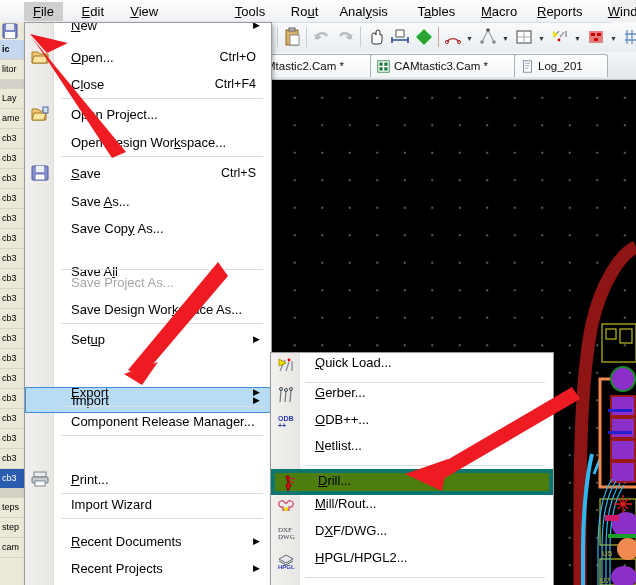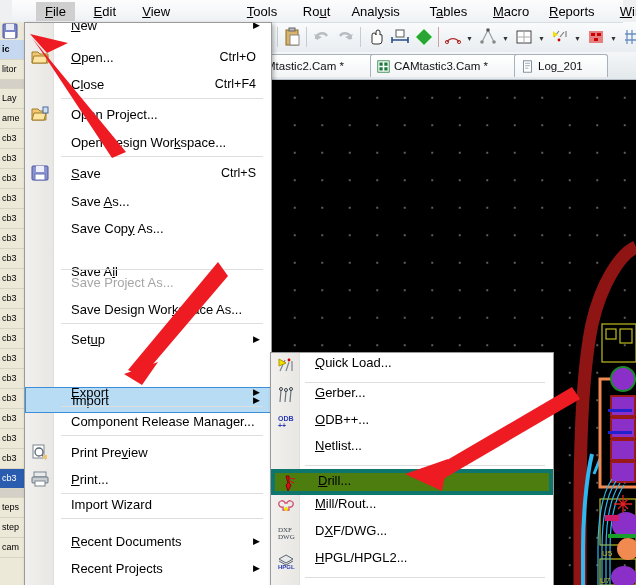--- a/index.html
+++ b/index.html
@@ -9,21 +9,21 @@
     background:#f0f0f0;
     -webkit-font-smoothing:antialiased;
   }
   .abs{position:absolute;}
 
   
   #app-bg{left:0;top:0;width:636px;height:585px;background:#eef0f2;}
 
   
   #menubar{
-    left:12px;top:0;width:611px;height:22px;
+    left:0;top:0;width:611px;height:22px;
     background:linear-gradient(#fdfdfd,#eef1f4);
     border-bottom:1px solid #d8dde2;
     display:flex;align-items:center;
   }
   #menubar .mi{
     font-size:13px;color:#000;padding:2px 9px;line-height:15px;white-space:nowrap;
   }
   #menubar .mi.active{background:#cfcfcf;}
   .mnem{text-decoration:underline;}
 
@@ -395,29 +395,20 @@
       </div>
       <div class="item" style="top: 356px; padding-left: 34px;">
         <span class="lbl"><span class="mnem">E</span>xport</span>
         <span class="sub">▶</span>
       </div>
       <div class="sep" style="top: 383px;"></div>
       <div class="item" style="top: 385px;">
         <span class="lbl">Component Release Manager...</span>
       </div>
       <div class="sep" style="top: 412px;"></div>
-      <div class="item" style="top: 416px;">
-        <svg class="gicon" viewBox="0 0 20 20">
-          <rect x="3" y="3" width="11" height="13" fill="#fff" stroke="#7a8590"></rect>
-          <circle cx="9" cy="10" r="4" fill="none" stroke="#5a6570" stroke-width="1.3"></circle>
-          <path d="M12 13 l4 4" stroke="#5a6570" stroke-width="1.6"></path>
-          <rect x="13" y="13" width="4" height="4" fill="#f0c674"></rect>
-        </svg>
-        <span class="lbl">Print Pre<span class="mnem">v</span>iew</span>
-      </div>
       <div class="item" style="top: 443px;">
         <svg class="gicon" viewBox="0 0 20 20">
           <rect x="4" y="3" width="12" height="5" fill="#e8eaec" stroke="#7a8590"></rect>
           <rect x="2" y="8" width="16" height="6" rx="1" fill="#c9ced3" stroke="#6a757f"></rect>
           <rect x="5" y="12" width="10" height="5" fill="#fff" stroke="#7a8590"></rect>
         </svg>
         <span class="lbl"><span class="mnem">P</span>rint...</span>
       </div>
       <div class="sep" style="top: 470px;"></div>
       <div class="item" style="top: 468px;">

